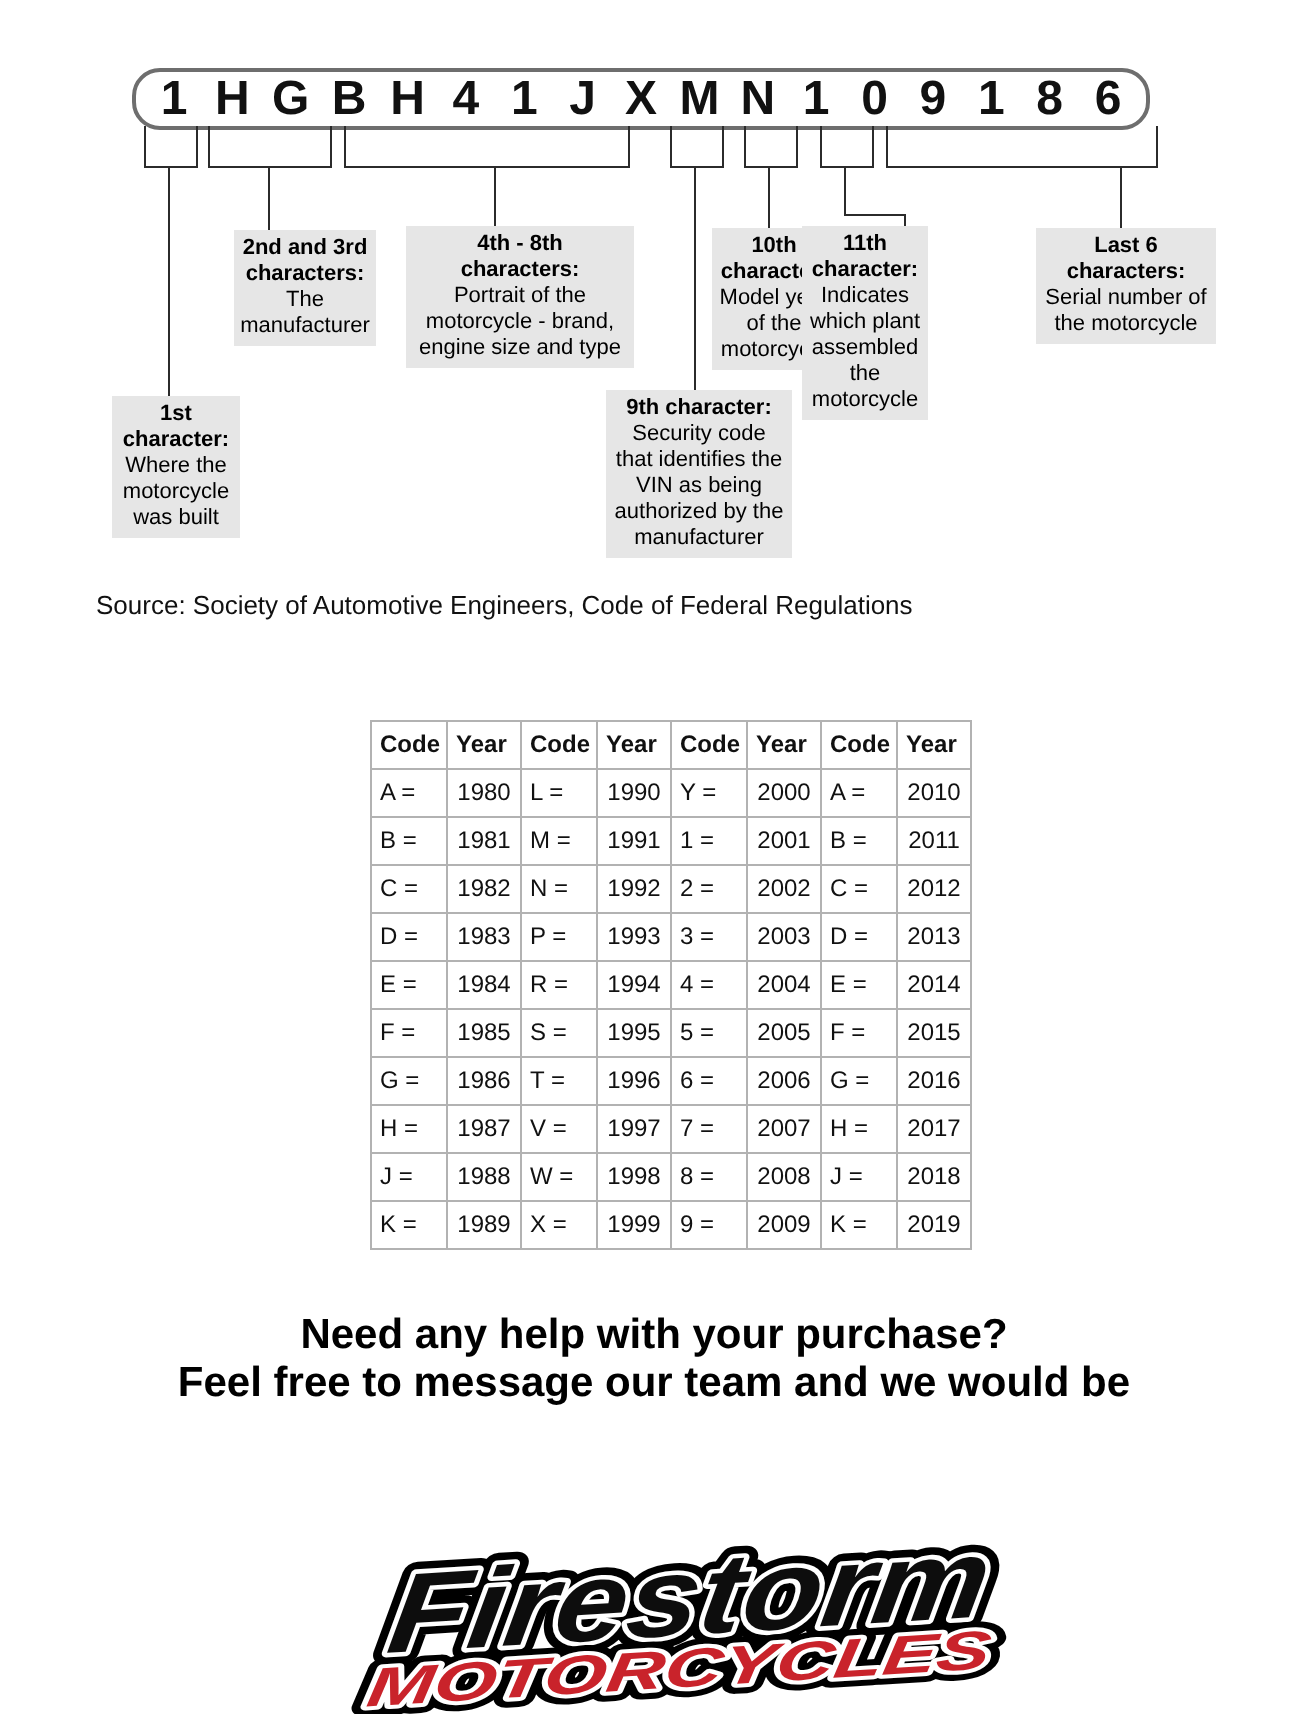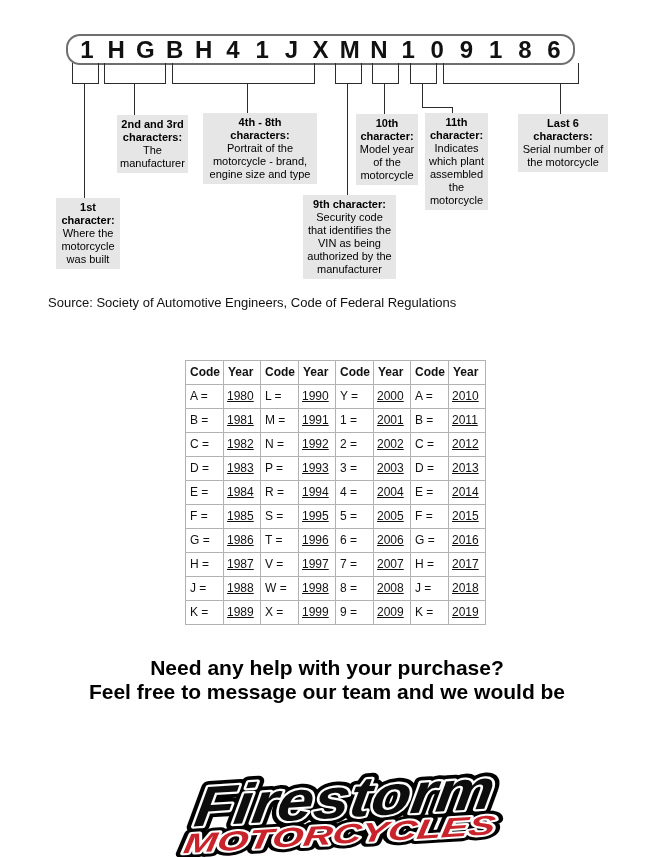--- a/index.html
+++ b/index.html
@@ -47,35 +47,35 @@
     position:absolute;background:#e6e6e6;text-align:center;
     font-size:11px;line-height:13px;padding:3px 2px;
   }
   .callout .heading{font-weight:bold;white-space:pre-line;}
   .callout .body{white-space:pre-line;}
   .c1{left:56px;top:198px;width:60px;}
   .c2{left:105px;top:115px;width:67px;margin-left:12px;}
   .c3{left:203px;top:113px;width:110px;}
   .c4{left:303px;top:195px;width:89px;}
   .c5{left:356px;top:114px;width:58px;}
-  .c6{left:425px;top:113px;width:59px;}
+  .c6{left:401px;top:113px;width:59px;}
   .c7{left:518px;top:114px;width:86px;}
   
   .source{position:absolute;left:48px;top:295px;font-size:13px;color:#111;}
   
   .year-table{
     position:absolute;left:185px;top:360px;border-collapse:collapse;
     font-size:12px;color:#111;
   }
   .year-table th,.year-table td{
     border:1px solid #b2b2b2;line-height:15px;padding:4px 3px;
   }
   .year-table th{font-weight:bold;text-align:left;padding-left:4px;width:29px;}
   .year-table td.code-cell{text-align:left;padding-left:4px;width:29px;}
-  .year-table td.year-cell{text-align:left;padding-right:3px;width:28px;text-decoration:underline;}
+  .year-table td.year-cell{text-align:center;padding-right:3px;width:28px;}
   
   .help{
     position:absolute;left:0;top:656px;width:654px;text-align:center;
     font-weight:bold;font-size:21px;line-height:24px;color:#000000;
   }
   
   .logo{position:absolute;left:142px;top:760px;width:380px;height:100px;}
   .logo svg{overflow:visible;}
 </style>
 </head>

